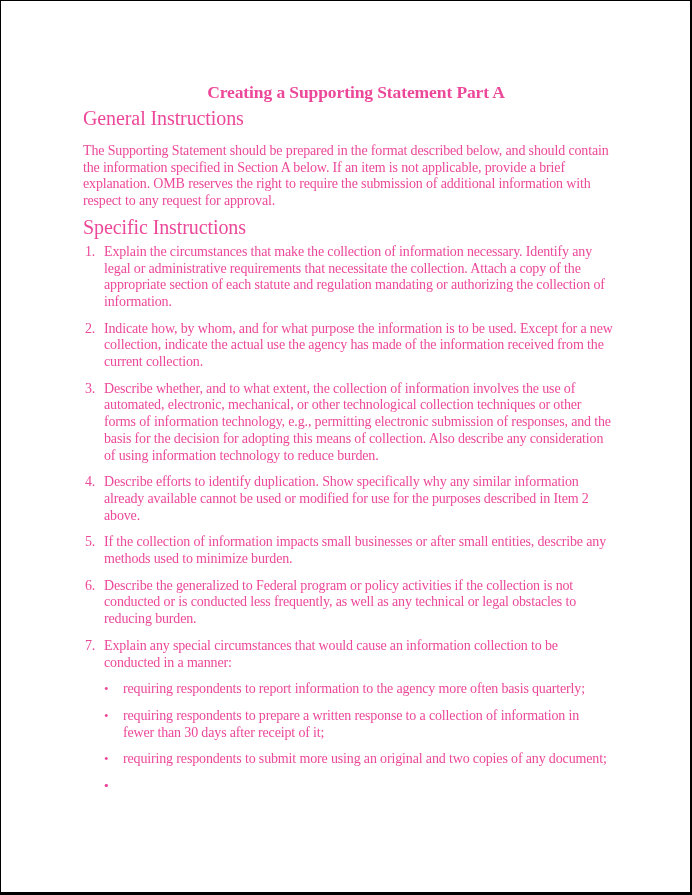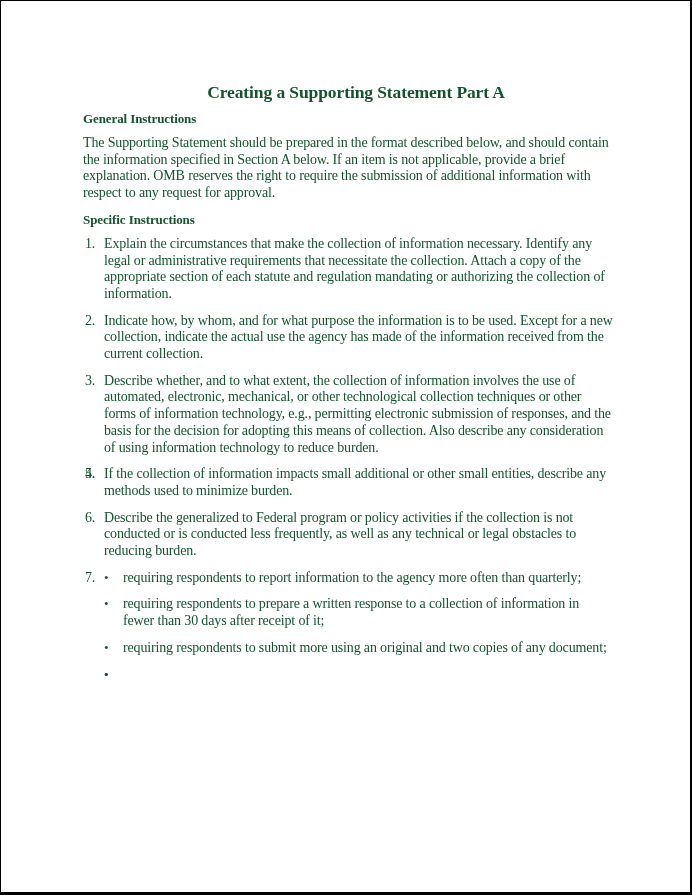--- a/index.html
+++ b/index.html
@@ -4,56 +4,56 @@
   <style>
     html, body { margin: 0; padding: 0; background: #ffffff; }
     body { width: 692px; height: 895px; position: relative; overflow: hidden; }
     .page {
       position: absolute; left: 0; top: 0;
       width: 692px; height: 895px; box-sizing: border-box;
       border-left: 1px solid #000; border-top: 1px solid #000;
       border-right: 2px solid #000; border-bottom: 3px solid #000;
       background: #fff;
       font-family: "Liberation Serif", serif;
-      color: #14532d;
+      color: #ec4899;
     }
     .content { position: absolute; left: 82px; top: 80px; width: 530px; }
     .title {
       font-weight: bold; font-size: 17.5px; text-align: center;
       margin: 0 0 0 0; line-height: 22px; letter-spacing: -0.1px;
       position: relative; left: 8px;
     }
-    .h2 { font-weight: bold; font-size: 13px; line-height: 17px; margin: 9px 0 0 0; letter-spacing: -0.1px; }
-    .para { font-size: 14px; line-height: 16.7px; margin: 8px 0 0 0; letter-spacing: -0.15px; }
+    .h2 { font-weight: normal; font-size: 20px; line-height: 17px; margin: 9px 0 0 0; letter-spacing: -0.1px; }
+    .para { font-size: 14px; line-height: 16.7px; margin: 16px 0 0 0; letter-spacing: -0.15px; }
     ol.items { list-style: none; padding: 0; margin: 8px 0 0 0; }
     ol.items > li { position: relative; padding-left: 21px; font-size: 14px; line-height: 16.7px; margin: 0 0 10px 0; letter-spacing: -0.15px; }
     ol.items > li .num { position: absolute; left: 2px; top: 0; }
     ul.bullets { list-style: none; padding: 0; margin: 10px 0 0 0; }
     ul.bullets > li { position: relative; padding-left: 19px; margin: 0 0 10px 0; }
     ul.bullets > li .dot { position: absolute; left: 0; top: 0; font-size: 13px; }
   </style>
 </head>
 <body>
 
 <div class="page">
   <div class="content">
     <div class="title">Creating a Supporting Statement Part A</div>
     <div class="h2" style="margin-top:7px">General Instructions</div>
     <p class="para">The Supporting Statement should be prepared in the format described below, and should contain the information specified in Section A below. If an item is not applicable, provide a brief explanation. OMB reserves the right to require the submission of additional information with respect to any request for approval.</p>
     <div class="h2" style="margin-top:9px">Specific Instructions</div>
     <ol class="items">
       <li><span class="num">1.</span><span>Explain the circumstances that make the collection of information necessary. Identify any legal or administrative requirements that necessitate the collection. Attach a copy of the appropriate section of each statute and regulation mandating or authorizing the collection of information.</span></li>
       <li><span class="num">2.</span><span>Indicate how, by whom, and for what purpose the information is to be used. Except for a new collection, indicate the actual use the agency has made of the information received from the current collection.</span></li>
       <li><span class="num">3.</span><span>Describe whether, and to what extent, the collection of information involves the use of automated, electronic, mechanical, or other technological collection techniques or other forms of information technology, e.g., permitting electronic submission of responses, and the basis for the decision for adopting this means of collection. Also describe any consideration of using information technology to reduce burden.</span></li>
-      <li><span class="num">4.</span></li>
-      <li><span class="num">5.</span><span>If the collection of information impacts small additional or other small entities, describe any methods used to minimize burden.</span></li>
+      <li><span class="num">4.</span><span>Describe efforts to identify duplication. Show specifically why any similar information already available cannot be used or modified for use for the purposes described in Item 2 above.</span></li>
+      <li><span class="num">5.</span><span>If the collection of information impacts small businesses or after small entities, describe any methods used to minimize burden.</span></li>
       <li><span class="num">6.</span><span>Describe the generalized to Federal program or policy activities if the collection is not conducted or is conducted less frequently, as well as any technical or legal obstacles to reducing burden.</span></li>
-      <li><span class="num">7.</span>
+      <li><span class="num">7.</span><span>Explain any special circumstances that would cause an information collection to be conducted in a manner:</span>
         <ul class="bullets">
-          <li><span class="dot">•</span><span>requiring respondents to report information to the agency more often than quarterly;</span></li>
+          <li><span class="dot">•</span><span>requiring respondents to report information to the agency more often basis quarterly;</span></li>
           <li><span class="dot">•</span><span>requiring respondents to prepare a written response to a collection of information in fewer than 30 days after receipt of it;</span></li>
           <li><span class="dot">•</span><span>requiring respondents to submit more using an original and two copies of any document;</span></li>
           <li><span class="dot">•</span></li>
           <li><span class="dot">•</span></li>
         </ul>
       </li>
     </ol>
   </div>
 </div>
 

